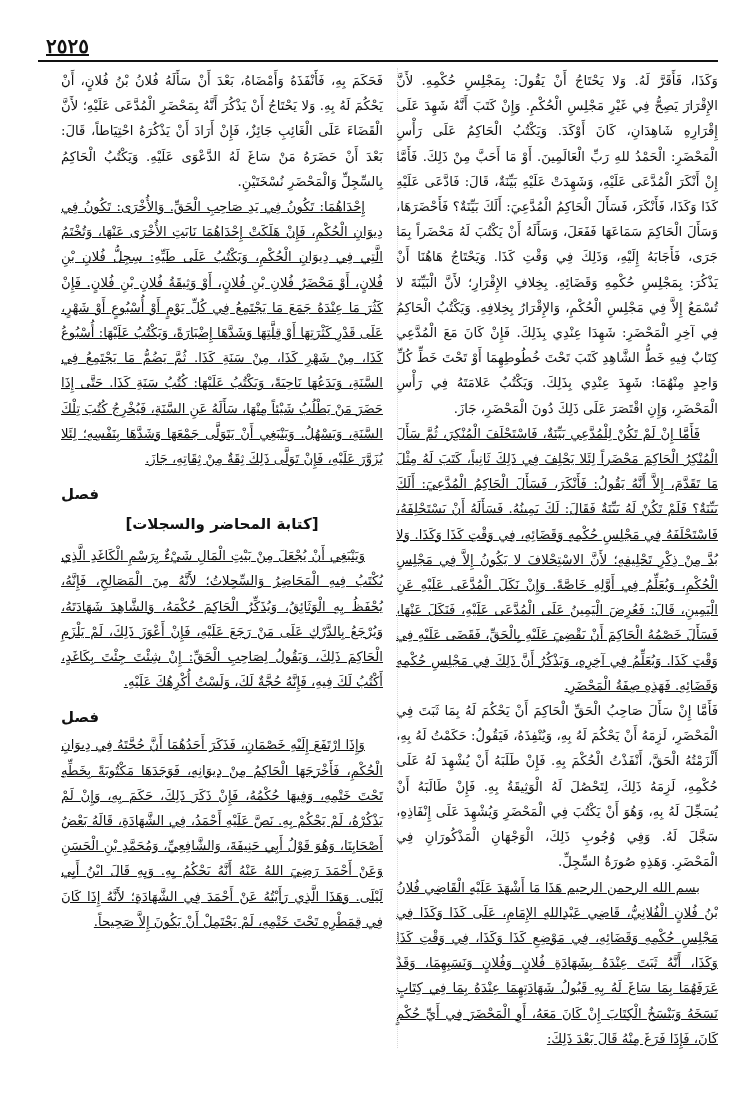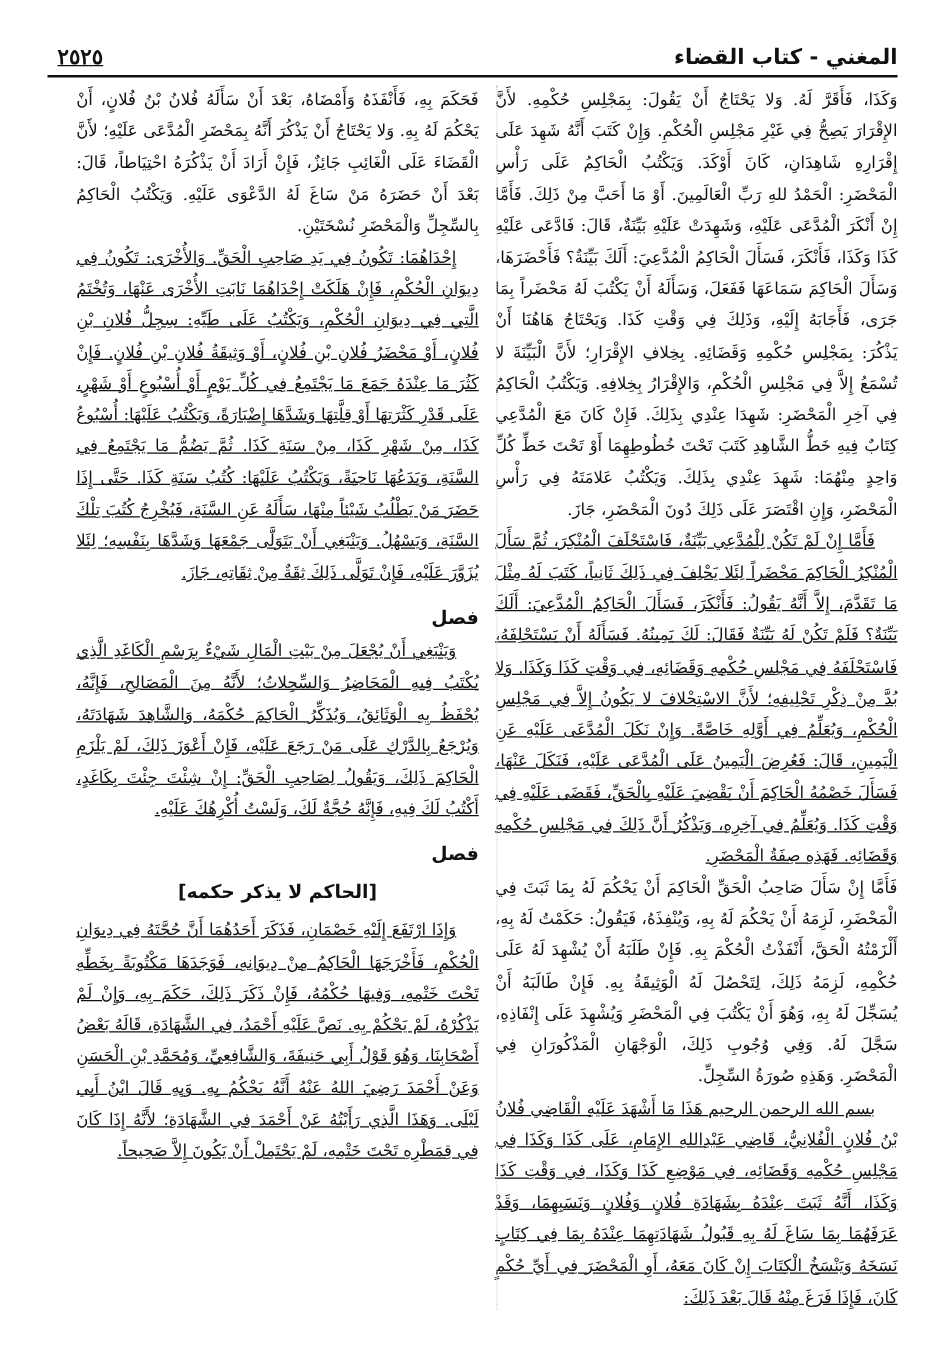--- a/index.html
+++ b/index.html
@@ -1,54 +1,51 @@
 <!DOCTYPE html>
 <html><head>
 <meta charset="utf-8">
 <style>
   html, body { margin: 0; padding: 0; background: #ffffff; }
   body { width: 741px; height: 1096px; position: relative; overflow: hidden; color: #111; }
   .page { position: absolute; left: 38px; top: 0; width: 680px; height: 1096px; }
   .header { position: absolute; top: 34px; left: 0; right: 0; height: 26px; direction: rtl; }
   .header .title { position: absolute; right: 0; top: 0; font-family: "DejaVu Sans", sans-serif; font-weight: bold; font-size: 17px; line-height: 24px; }
   .header .title .book { font-weight: 900; }
-  .header .pagenum { position: absolute; left: 8px; top: 0; font-family: Liberation Sans, sans-serif; font-weight: bold; font-size: 17px; line-height: 24px; text-decoration: underline; text-align: right; }
+  .header .pagenum { position: absolute; left: 8px; top: 0; font-family: Liberation Sans, sans-serif; font-weight: bold; font-size: 20px; line-height: 24px; text-decoration: underline; text-align: right; }
   .header-rule { position: absolute; top: 60px; left: 0; right: 0; height: 0; border-top: 2px solid #111; }
   .col { position: absolute; top: 68px; width: 322px; direction: rtl; text-align: justify; font-family: "DejaVu Serif", serif; font-size: 13.2px; line-height: 25.2px; }
   .col.right { right: 0; }
   .col.left { left: 0; margin-left: 23px; }
   .col p { margin: 0; text-align-last: right; }
   .col p.indent { text-indent: 18px; text-decoration: underline; }
-  .col .sec-title { text-align: right; font-family: "DejaVu Sans", sans-serif; font-weight: bold; font-size: 15px; line-height: 30px; margin-top: 8px; }
+  .col .sec-title { text-align: left; font-family: "DejaVu Sans", sans-serif; font-weight: bold; font-size: 15px; line-height: 30px; margin-top: 8px; }
   .col .sec-sub { text-align: center; font-family: "DejaVu Sans", sans-serif; font-weight: bold; font-size: 15px; line-height: 30px; margin-bottom: 4px; }
   .divider { position: absolute; top: 68px; left: 359px; width: 0; height: 980px; border-left: 1px dotted #d8d8d8; }
 </style>
 </head>
 <body>
 
 <div class="page">
   <div class="header">
-    <div class="title">
-      <span class="book">المغني</span><span> - </span><span>كتاب القضاء</span>
-    </div>
     <div class="pagenum">٢٥٢٥</div>
   </div>
   <div class="header-rule"></div>
 
   <div class="col right">
     <p>وَكَذَا، فَأَقَرَّ لَهُ. وَلا يَحْتَاجُ أَنْ يَقُولَ: بِمَجْلِسِ حُكْمِهِ. لأَنَّ الإِقْرَارَ يَصِحُّ فِي غَيْرِ مَجْلِسِ الْحُكْمِ. وَإِنْ كَتَبَ أَنَّهُ شَهِدَ عَلَى إِقْرَارِهِ شَاهِدَانِ، كَانَ أَوْكَدَ. وَيَكْتُبُ الْحَاكِمُ عَلَى رَأْسِ الْمَحْضَرِ: الْحَمْدُ للهِ رَبِّ الْعَالَمِينَ. أَوْ مَا أَحَبَّ مِنْ ذَلِكَ. فَأَمَّا إِنْ أَنْكَرَ الْمُدَّعَى عَلَيْهِ، وَشَهِدَتْ عَلَيْهِ بَيِّنَةٌ، قَالَ: فَادَّعَى عَلَيْهِ كَذَا وَكَذَا، فَأَنْكَرَ، فَسَأَلَ الْحَاكِمُ الْمُدَّعِيَ: أَلَكَ بَيِّنَةٌ؟ فَأَحْضَرَهَا، وَسَأَلَ الْحَاكِمَ سَمَاعَهَا فَفَعَلَ، وَسَأَلَهُ أَنْ يَكْتُبَ لَهُ مَحْضَراً بِمَا جَرَى، فَأَجَابَهُ إِلَيْهِ، وَذَلِكَ فِي وَقْتِ كَذَا. وَيَحْتَاجُ هَاهُنَا أَنْ يَذْكُرَ: بِمَجْلِسِ حُكْمِهِ وَقَضَائِهِ. بِخِلافِ الإِقْرَارِ؛ لأَنَّ الْبَيِّنَةَ لا تُسْمَعُ إِلاَّ فِي مَجْلِسِ الْحُكْمِ، وَالإِقْرَارُ بِخِلافِهِ. وَيَكْتُبُ الْحَاكِمُ فِي آخِرِ الْمَحْضَرِ: شَهِدَا عِنْدِي بِذَلِكَ. فَإِنْ كَانَ مَعَ الْمُدَّعِي كِتَابٌ فِيهِ خَطُّ الشَّاهِدِ كَتَبَ تَحْتَ خُطُوطِهِمَا أَوْ تَحْتَ خَطِّ كُلِّ وَاحِدٍ مِنْهُمَا: شَهِدَ عِنْدِي بِذَلِكَ. وَيَكْتُبُ عَلامَتَهُ فِي رَأْسِ الْمَحْضَرِ، وَإِنِ اقْتَصَرَ عَلَى ذَلِكَ دُونَ الْمَحْضَرِ، جَازَ.</p>
     <p class="indent">فَأَمَّا إِنْ لَمْ تَكُنْ لِلْمُدَّعِي بَيِّنَةٌ، فَاسْتَحْلَفَ الْمُنْكِرَ، ثُمَّ سَأَلَ الْمُنْكِرُ الْحَاكِمَ مَحْضَراً لِئَلا يَحْلِفَ فِي ذَلِكَ ثَانِياً، كَتَبَ لَهُ مِثْلَ مَا تَقَدَّمَ، إِلاَّ أَنَّهُ يَقُولُ: فَأَنْكَرَ، فَسَأَلَ الْحَاكِمُ الْمُدَّعِيَ: أَلَكَ بَيِّنَةٌ؟ فَلَمْ تَكُنْ لَهُ بَيِّنَةٌ فَقَالَ: لَكَ يَمِينُهُ. فَسَأَلَهُ أَنْ يَسْتَحْلِفَهُ، فَاسْتَحْلَفَهُ فِي مَجْلِسِ حُكْمِهِ وَقَضَائِهِ، فِي وَقْتِ كَذَا وَكَذَا. وَلا بُدَّ مِنْ ذِكْرِ تَحْلِيفِهِ؛ لأَنَّ الاسْتِحْلافَ لا يَكُونُ إِلاَّ فِي مَجْلِسِ الْحُكْمِ، وَيُعَلِّمُ فِي أَوَّلِهِ خَاصَّةً. وَإِنْ نَكَلَ الْمُدَّعَى عَلَيْهِ عَنِ الْيَمِينِ، قَالَ: فَعُرِضَ الْيَمِينُ عَلَى الْمُدَّعَى عَلَيْهِ، فَنَكَلَ عَنْهَا، فَسَأَلَ خَصْمُهُ الْحَاكِمَ أَنْ يَقْضِيَ عَلَيْهِ بِالْحَقِّ، فَقَضَى عَلَيْهِ فِي وَقْتِ كَذَا. وَيُعَلِّمُ فِي آخِرِهِ، وَيَذْكُرُ أَنَّ ذَلِكَ فِي مَجْلِسِ حُكْمِهِ وَقَضَائِهِ. فَهَذِهِ صِفَةُ الْمَحْضَرِ.</p>
     <p>فَأَمَّا إِنْ سَأَلَ صَاحِبُ الْحَقِّ الْحَاكِمَ أَنْ يَحْكُمَ لَهُ بِمَا ثَبَتَ فِي الْمَحْضَرِ، لَزِمَهُ أَنْ يَحْكُمَ لَهُ بِهِ، وَيُنْفِذَهُ، فَيَقُولُ: حَكَمْتُ لَهُ بِهِ، أَلْزَمْتُهُ الْحَقَّ، أَنْفَذْتُ الْحُكْمَ بِهِ. فَإِنْ طَلَبَهُ أَنْ يُشْهِدَ لَهُ عَلَى حُكْمِهِ، لَزِمَهُ ذَلِكَ، لِتَحْصُلَ لَهُ الْوَثِيقَةُ بِهِ. فَإِنْ طَالَبَهُ أَنْ يُسَجِّلَ لَهُ بِهِ، وَهُوَ أَنْ يَكْتُبَ فِي الْمَحْضَرِ وَيُشْهِدَ عَلَى إِنْفَاذِهِ، سَجَّلَ لَهُ. وَفِي وُجُوبِ ذَلِكَ، الْوَجْهَانِ الْمَذْكُورَانِ فِي الْمَحْضَرِ. وَهَذِهِ صُورَةُ السِّجِلِّ.</p>
     <p class="indent">بسم الله الرحمن الرحيم هَذَا مَا أَشْهَدَ عَلَيْهِ الْقَاضِي فُلانُ بْنُ فُلانٍ الْفُلانِيُّ، قَاضِي عَبْدِاللهِ الإِمَامِ، عَلَى كَذَا وَكَذَا فِي مَجْلِسِ حُكْمِهِ وَقَضَائِهِ، فِي مَوْضِعِ كَذَا وَكَذَا، فِي وَقْتِ كَذَا وَكَذَا، أَنَّهُ ثَبَتَ عِنْدَهُ بِشَهَادَةِ فُلانٍ وَفُلانٍ وَنَسَبِهِمَا، وَقَدْ عَرَفَهُمَا بِمَا سَاغَ لَهُ بِهِ قَبُولُ شَهَادَتِهِمَا عِنْدَهُ بِمَا فِي كِتَابٍ نَسَخَهُ وَيَنْسَخُ الْكِتَابَ إِنْ كَانَ مَعَهُ، أَوِ الْمَحْضَرَ فِي أَيِّ حُكْمٍ كَانَ، فَإِذَا فَرَغَ مِنْهُ قَالَ بَعْدَ ذَلِكَ:</p>
   </div>
 
   <div class="divider"></div>
 
   <div class="col left">
     <p>فَحَكَمَ بِهِ، فَأَنْفَذَهُ وَأَمْضَاهُ، بَعْدَ أَنْ سَأَلَهُ فُلانُ بْنُ فُلانٍ، أَنْ يَحْكُمَ لَهُ بِهِ. وَلا يَحْتَاجُ أَنْ يَذْكُرَ أَنَّهُ بِمَحْضَرِ الْمُدَّعَى عَلَيْهِ؛ لأَنَّ الْقَضَاءَ عَلَى الْغَائِبِ جَائِزٌ، فَإِنْ أَرَادَ أَنْ يَذْكُرَهُ احْتِيَاطاً، قَالَ: بَعْدَ أَنْ حَضَرَهُ مَنْ سَاغَ لَهُ الدَّعْوَى عَلَيْهِ. وَيَكْتُبُ الْحَاكِمُ بِالسِّجِلِّ وَالْمَحْضَرِ نُسْخَتَيْنِ.</p>
     <p class="indent">إِحْدَاهُمَا: تَكُونُ فِي يَدِ صَاحِبِ الْحَقِّ. وَالأُخْرَى: تَكُونُ فِي دِيوَانِ الْحُكْمِ، فَإِنْ هَلَكَتْ إِحْدَاهُمَا نَابَتِ الأُخْرَى عَنْهَا، وَتُخْتَمُ الَّتِي فِي دِيوَانِ الْحُكْمِ، وَيَكْتُبُ عَلَى طَيِّهِ: سِجِلُّ فُلانِ بْنِ فُلانٍ، أَوْ مَحْضَرُ فُلانِ بْنِ فُلانٍ، أَوْ وَثِيقَةُ فُلانِ بْنِ فُلانٍ. فَإِنْ كَثُرَ مَا عِنْدَهُ جَمَعَ مَا يَجْتَمِعُ فِي كُلِّ يَوْمٍ أَوْ أُسْبُوعٍ أَوْ شَهْرٍ، عَلَى قَدْرِ كَثْرَتِهَا أَوْ قِلَّتِهَا وَشَدَّهَا إِضْبَارَةً، وَيَكْتُبُ عَلَيْهَا: أُسْبُوعُ كَذَا، مِنْ شَهْرِ كَذَا، مِنْ سَنَةِ كَذَا. ثُمَّ يَضُمُّ مَا يَجْتَمِعُ فِي السَّنَةِ، وَيَدَعُهَا نَاحِيَةً، وَيَكْتُبُ عَلَيْهَا: كُتُبُ سَنَةِ كَذَا. حَتَّى إِذَا حَضَرَ مَنْ يَطْلُبُ شَيْئاً مِنْهَا، سَأَلَهُ عَنِ السَّنَةِ، فَيُخْرِجُ كُتُبَ تِلْكَ السَّنَةِ، وَيَسْهُلُ. وَيَنْبَغِي أَنْ يَتَوَلَّى جَمْعَهَا وَشَدَّهَا بِنَفْسِهِ؛ لِئَلا يُزَوَّرَ عَلَيْهِ، فَإِنْ تَوَلَّى ذَلِكَ ثِقَةٌ مِنْ ثِقَاتِهِ، جَازَ.</p>
     <div class="sec-title">فصل</div>
+    <div class="sec-sub">[كتابة المحاضر والسجلات]</div>
     <p class="indent">وَيَنْبَغِي أَنْ يُجْعَلَ مِنْ بَيْتِ الْمَالِ شَيْءٌ بِرَسْمِ الْكَاغَدِ الَّذِي يُكْتَبُ فِيهِ الْمَحَاضِرُ وَالسِّجِلاتُ؛ لأَنَّهُ مِنَ الْمَصَالِحِ، فَإِنَّهُ، يُحْفَظُ بِهِ الْوَثَائِقُ، وَيُذَكِّرُ الْحَاكِمَ حُكْمَهُ، وَالشَّاهِدَ شَهَادَتَهُ، وَيُرْجَعُ بِالدَّرْكِ عَلَى مَنْ رَجَعَ عَلَيْهِ، فَإِنْ أَعْوَزَ ذَلِكَ، لَمْ يَلْزَمِ الْحَاكِمَ ذَلِكَ، وَيَقُولُ لِصَاحِبِ الْحَقِّ: إِنْ شِئْتَ جِئْتَ بِكَاغَدٍ، أَكْتُبُ لَكَ فِيهِ، فَإِنَّهُ حُجَّةٌ لَكَ، وَلَسْتُ أُكْرِهُكَ عَلَيْهِ.</p>
     <div class="sec-title">فصل</div>
-    <div class="sec-sub">[الحاكم لا يذكر حكمه]</div>
     <p class="indent">وَإِذَا ارْتَفَعَ إِلَيْهِ خَصْمَانِ، فَذَكَرَ أَحَدُهُمَا أَنَّ حُجَّتَهُ فِي دِيوَانِ الْحُكْمِ، فَأَخْرَجَهَا الْحَاكِمُ مِنْ دِيوَانِهِ، فَوَجَدَهَا مَكْتُوبَةً بِخَطِّهِ تَحْتَ خَتْمِهِ، وَفِيهَا حُكْمُهُ، فَإِنْ ذَكَرَ ذَلِكَ، حَكَمَ بِهِ، وَإِنْ لَمْ يَذْكُرْهُ، لَمْ يَحْكُمْ بِهِ. نَصَّ عَلَيْهِ أَحْمَدُ، فِي الشَّهَادَةِ، قَالَهُ بَعْضُ أَصْحَابِنَا، وَهُوَ قَوْلُ أَبِي حَنِيفَةَ، وَالشَّافِعِيِّ، وَمُحَمَّدِ بْنِ الْحَسَنِ وَعَنْ أَحْمَدَ رَضِيَ اللهُ عَنْهُ أَنَّهُ يَحْكُمُ بِهِ. وَبِهِ قَالَ ابْنُ أَبِي لَيْلَى. وَهَذَا الَّذِي رَأَيْتُهُ عَنْ أَحْمَدَ فِي الشَّهَادَةِ؛ لأَنَّهُ إِذَا كَانَ فِي قِمَطْرِهِ تَحْتَ خَتْمِهِ، لَمْ يَحْتَمِلْ أَنْ يَكُونَ إِلاَّ صَحِيحاً.</p>
   </div>
 </div>
 
 </body></html>

